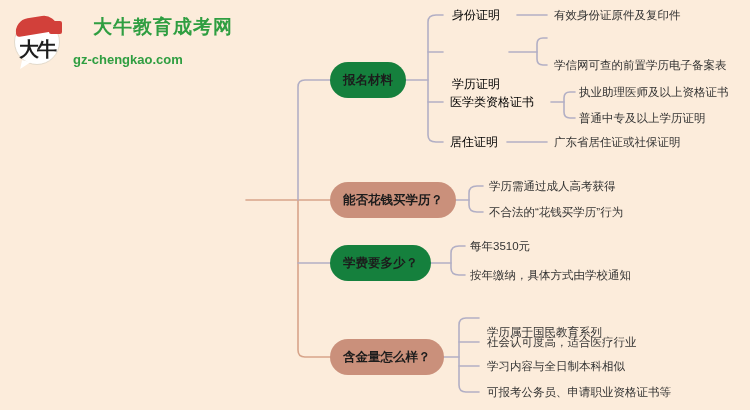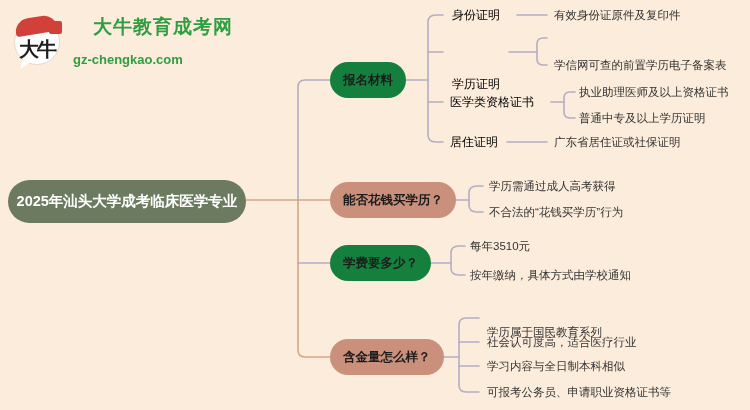--- a/index.html
+++ b/index.html
@@ -92,21 +92,20 @@
       <div class="bubble-seal"></div>
       <div class="bubble-tail"></div>
       <span class="bubble-text">大牛</span>
     </div>
     <div class="logo-text">
       <div class="logo-title">大牛教育成考网</div>
       <div class="logo-domain">gz-chengkao.com</div>
     </div>
   </div>
 
-  <div class="root-node">2025年汕头大学成考临床医学专业</div>
 
   <div class="branch lav" style="left:330px;top:62px;">报名材料</div>
   <div class="branch sal" style="left:330px;top:182px;">能否花钱买学历？</div>
   <div class="branch lav" style="left:330px;top:245px;">学费要多少？</div>
   <div class="branch sal" style="left:330px;top:339px;text-align:center;">含金量怎么样？</div>
 
   <div class="sublabel" style="left:452px;top:15px;">身份证明</div>
   <div class="sublabel" style="left:452px;top:52px;margin-top:32px;">学历证明</div>
   <div class="sublabel" style="left:450px;top:102px;">医学类资格证书</div>
   <div class="sublabel" style="left:450px;top:142px;">居住证明</div>

